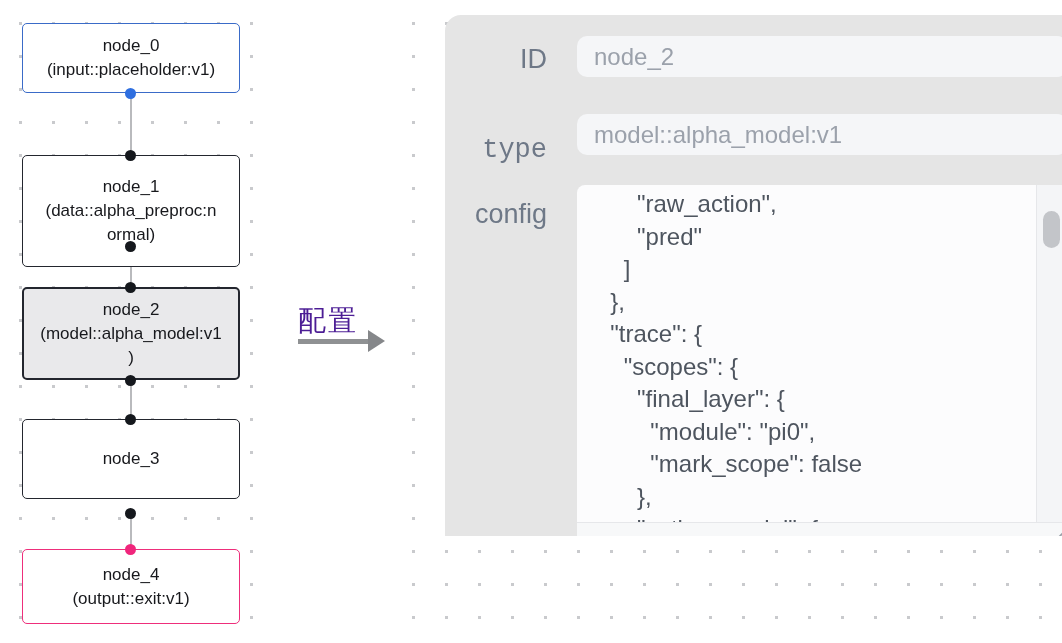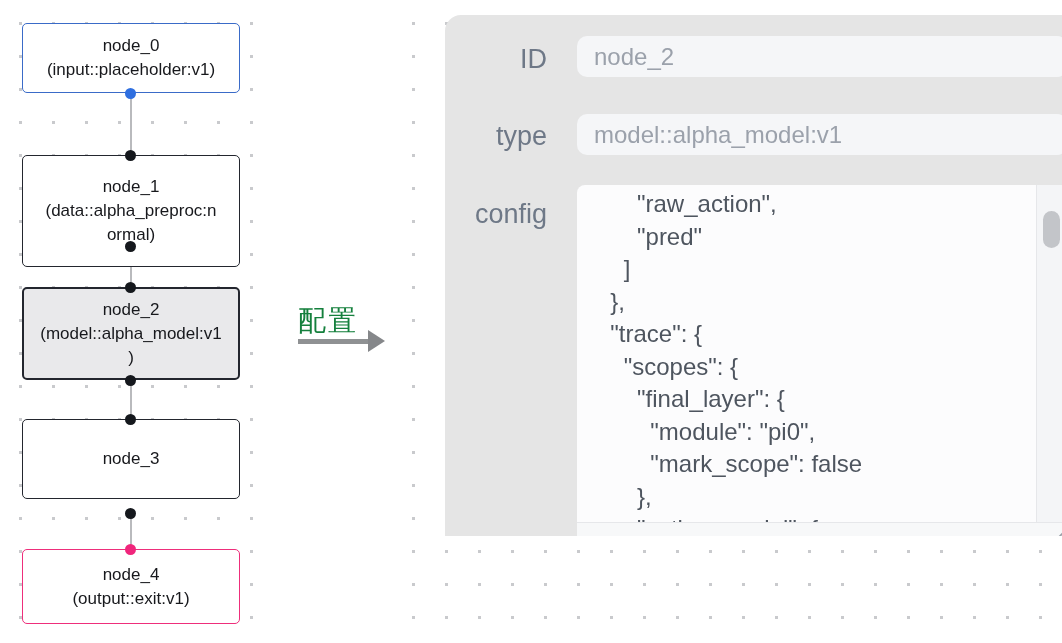--- a/index.html
+++ b/index.html
@@ -40,39 +40,39 @@
   .port { position: absolute; width: 11px; height: 11px; border-radius: 50%; background: #15181d; left: 125px; }
   .port.blue { background: #2f6fe0; }
   .port.pink { background: #f0267c; }
   .p-n0b { top: 88px; }  .p-n1t { top: 150px; } .p-n1b { top: 241px; }
   .p-n2t { top: 282px; } .p-n2b { top: 375px; } .p-n3t { top: 414px; }
   .p-n3b { top: 508px; } .p-n4t { top: 544px; }
 
   
   .transition-label {
     position: absolute; left: 298px; top: 302px; width: 90px;
-    font-size: 28px; color: #15803d; letter-spacing: 2px;
+    font-size: 28px; color: #4c1d95; letter-spacing: 2px;
   }
   .arrow-line { position: absolute; left: 298px; top: 339px; width: 74px; height: 5px; background: #8f9193; }
   .arrow-head {
     position: absolute; left: 368px; top: 330px; width: 0; height: 0;
     border-left: 17px solid #85878a; border-top: 11px solid transparent; border-bottom: 11px solid transparent;
   }
 
   
   .panel {
     position: absolute; left: 408px; top: 15px; width: 639px; height: 521px;
     background: #e5e5e5; border-radius: 16px 16px 0 0; overflow: hidden; margin-left: 37px;
   }
   .field-label {
     position: absolute; left: 0; width: 102px; text-align: right;
     color: #6e7887; font-size: 27px;
   }
   .lbl-id { top: 29px; }
-  .lbl-type { top: 106px; }
+  .lbl-type { top: 120px; font-family: Liberation Mono, monospace; }
   .lbl-config { top: 184px; }
   .text-input {
     position: absolute; left: 132px; width: 490px; height: 41px;
     background: #f5f6f8; border: none; outline: none; border-radius: 10px;
     color: #9ba1ab; font-size: 24px; font-family: "Liberation Sans", sans-serif;
     padding: 0 17px;
   }
   .inp-id { top: 21px; }
   .inp-type { top: 99px; }
 

